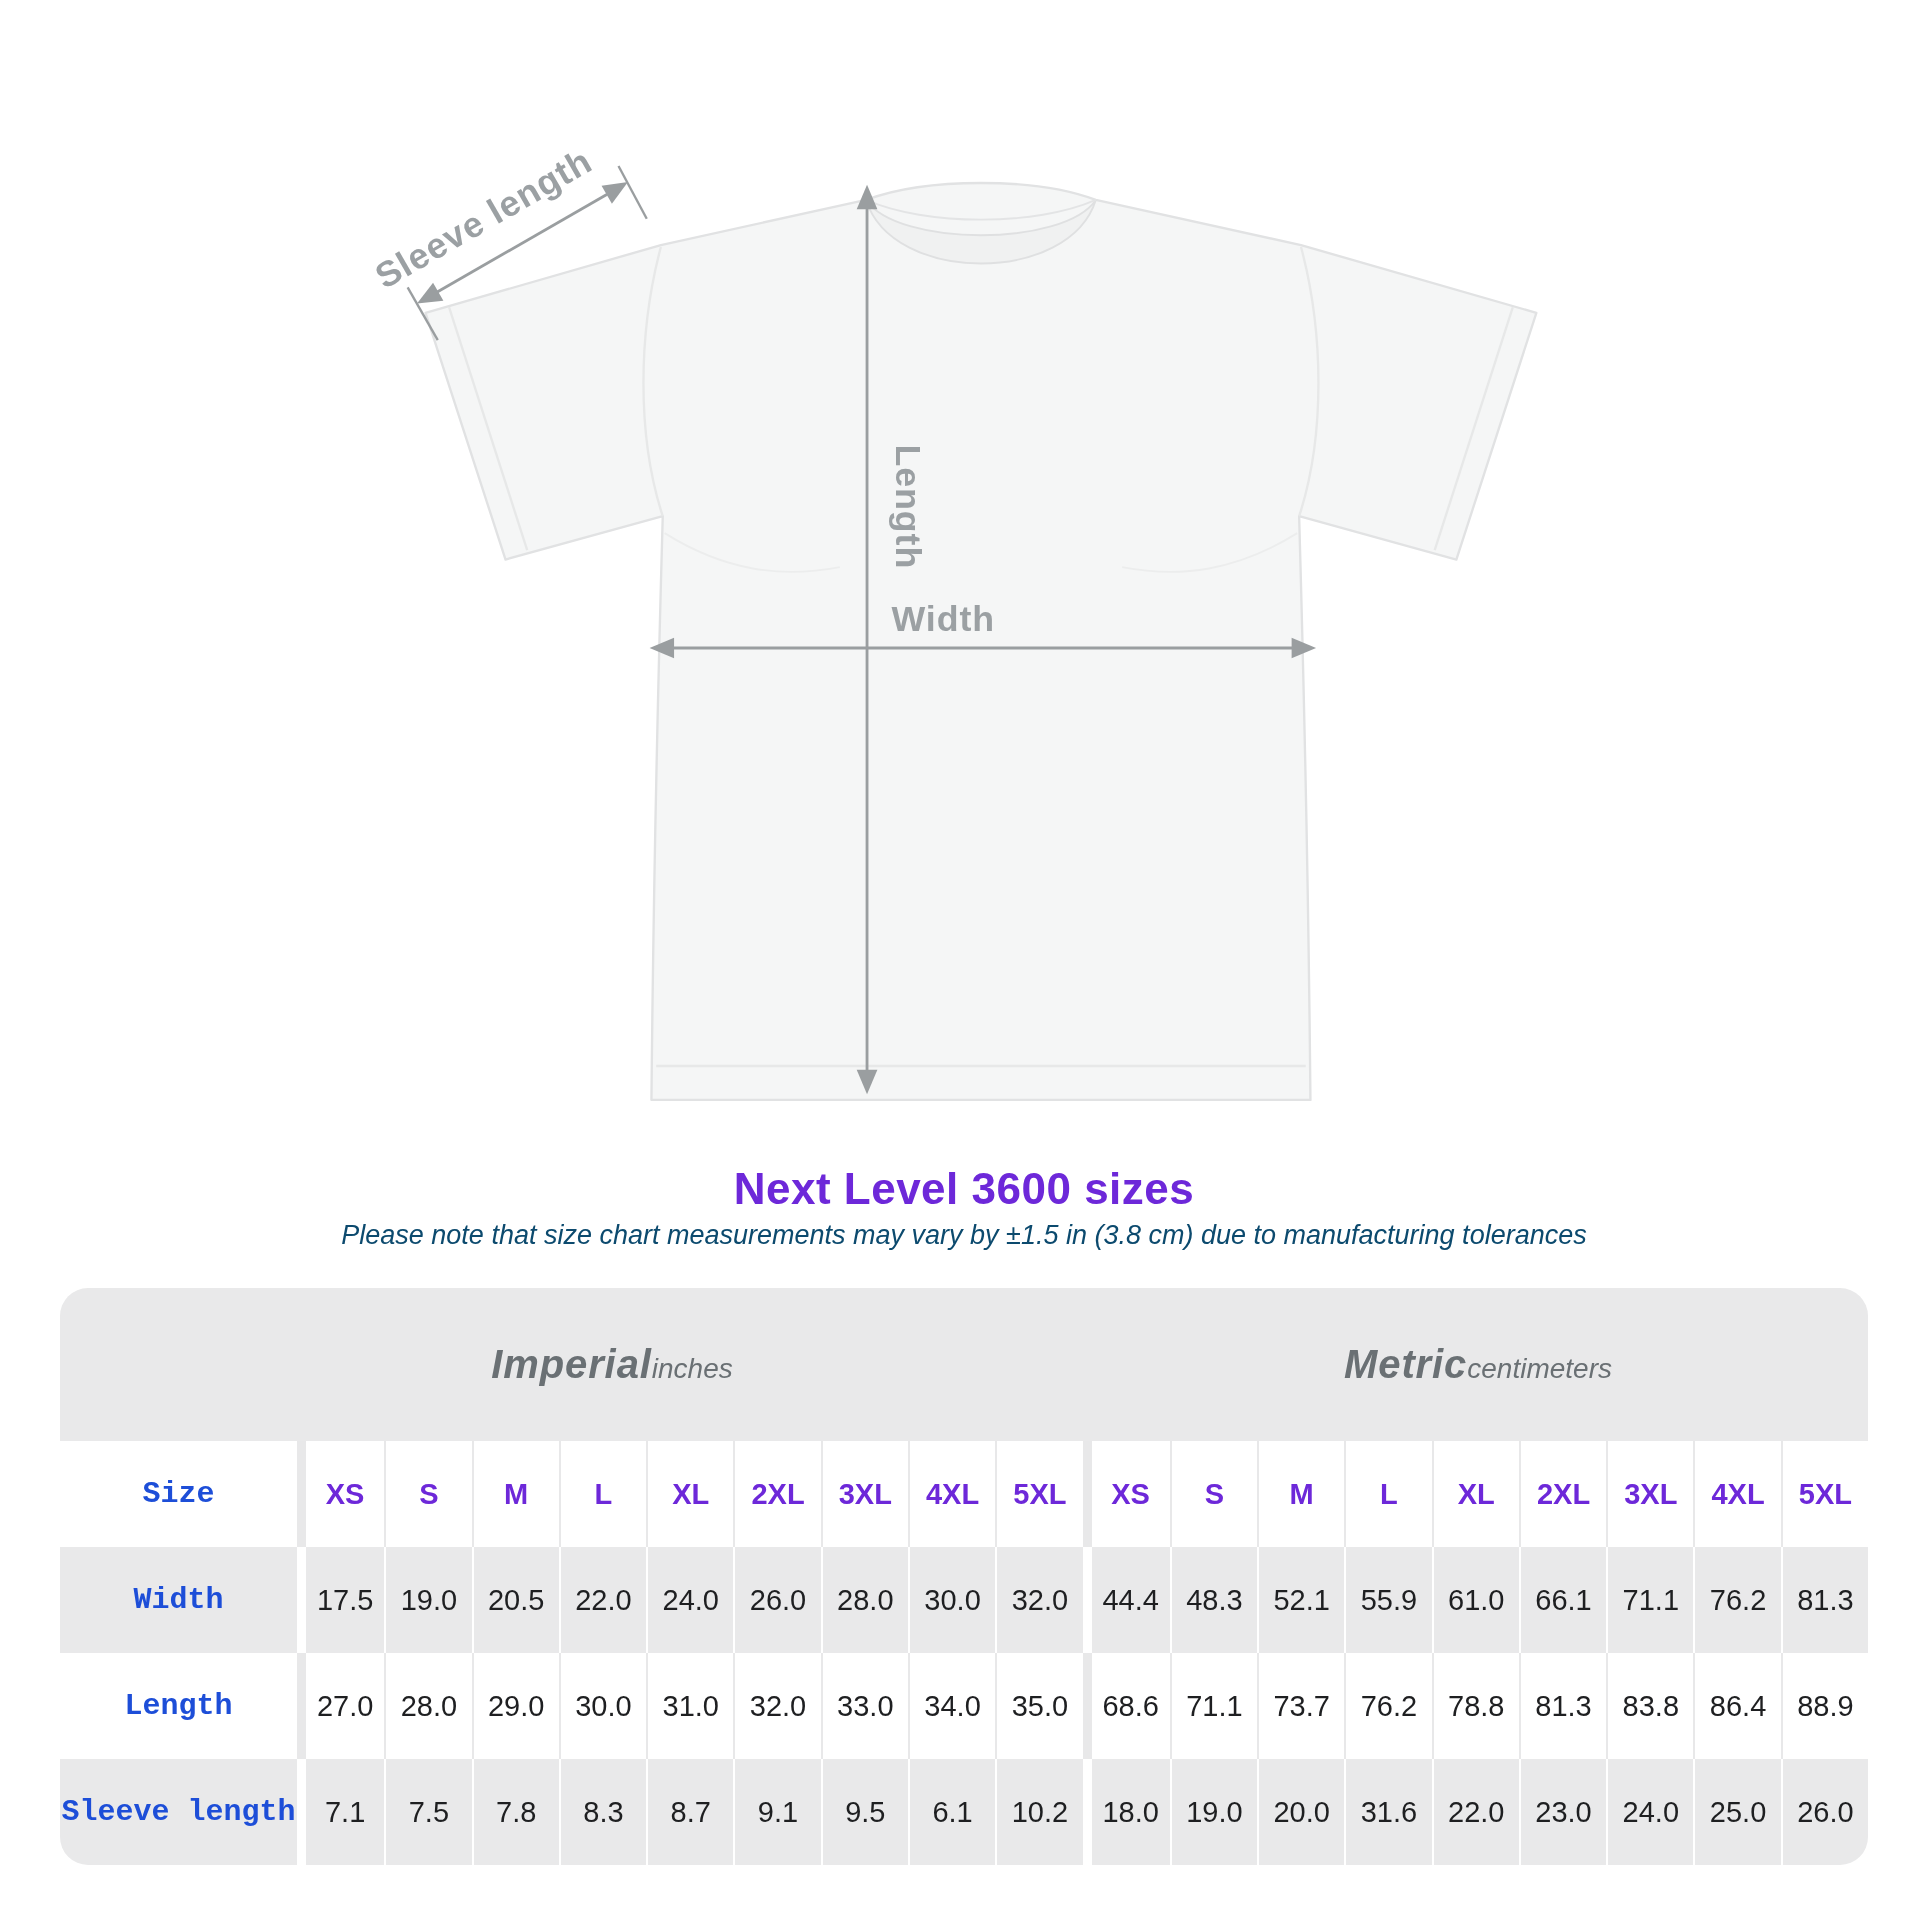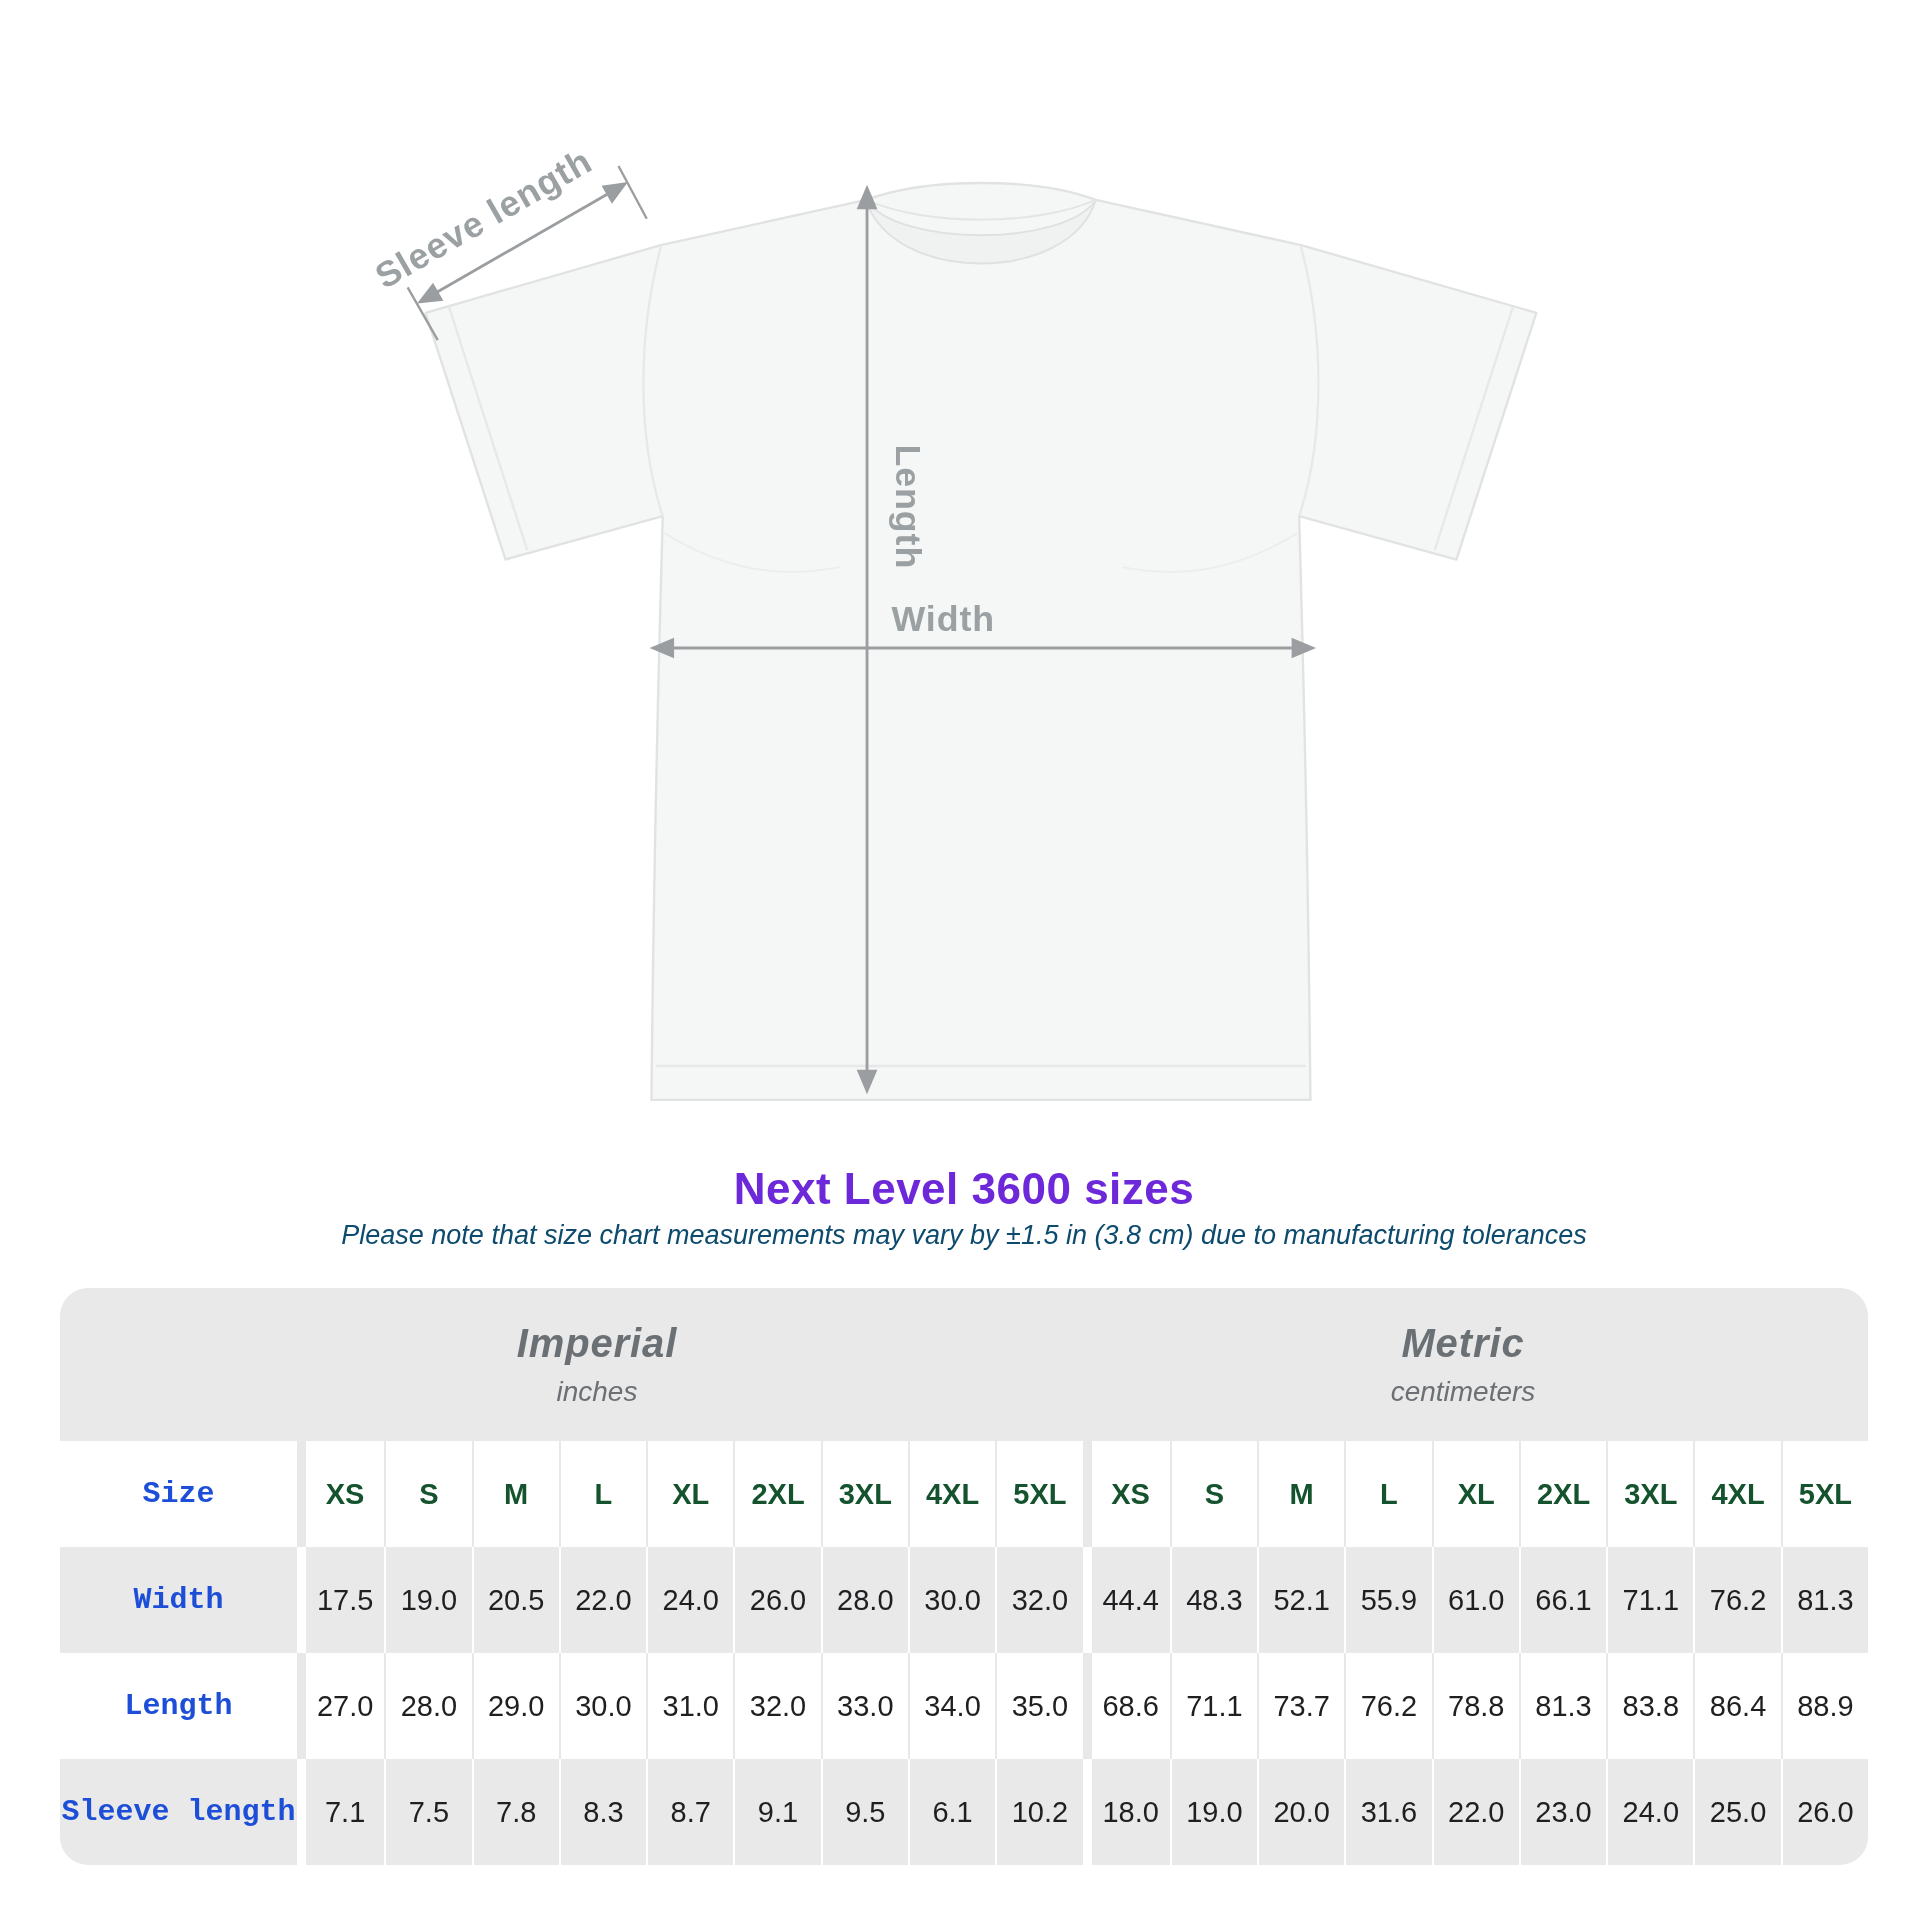--- a/index.html
+++ b/index.html
@@ -12,31 +12,31 @@
   .title{position:absolute;top:1164px;left:0;width:1928px;text-align:center;
          font-size:44px;font-weight:bold;color:#6d28d9;letter-spacing:0.5px;}
   .subtitle{position:absolute;top:1220px;left:0;width:1928px;text-align:center;
          font-size:27px;font-style:italic;color:#0c4a6e;}
 
   
   .size-table{position:absolute;top:1288px;left:60px;width:1808px;
               border-radius:28px;overflow:hidden;}
   .band{position:relative;height:153px;background:#e9e9ea;}
   .ug{position:absolute;top:0;height:100%;transform:translateX(-50%);
-      display:flex;flex-direction:column;align-items:center;justify-content:center;
-      color:#6a7074;white-space:nowrap;}
+      display:flex;flex-direction:row;align-items:center;justify-content:center;
+      color:#6a7074;white-space:nowrap;margin-left:15px;}
   .ug-name{font-size:40px;font-weight:bold;font-style:italic;letter-spacing:0.9px;}
   .ug-unit{font-size:28px;font-style:italic;margin-top:9.4px;}
 
   .trow{display:grid;grid-template-columns:237px repeat(18,1fr);height:106px;}
   .bg-white{background:#ffffff;--sep:#e8e8e9;}
   .bg-gray{background:#e9e9ea;--sep:#ffffff;}
   .c{display:flex;align-items:center;justify-content:center;}
   .c.d{border-left:2.8px solid var(--sep);font-size:29px;color:#1e1f21;}
-  .c.d.hd{font-weight:bold;color:#14532d;font-size:29px;text-align:right;}
+  .c.d.hd{font-weight:bold;color:#6d28d9;font-size:29px;text-align:right;}
   .c.d.wide{border-left-width:9.4px;}
   .c.lbl{font-weight:bold;color:#1d4ed8;font-size:30px;font-family:Liberation Mono, monospace;}
 </style>
 </head>
 <body>
 
 <svg class="diagram" viewBox="0 0 2048 1240" aria-hidden="true">
 
   <g>
     <path d="M 920,212

